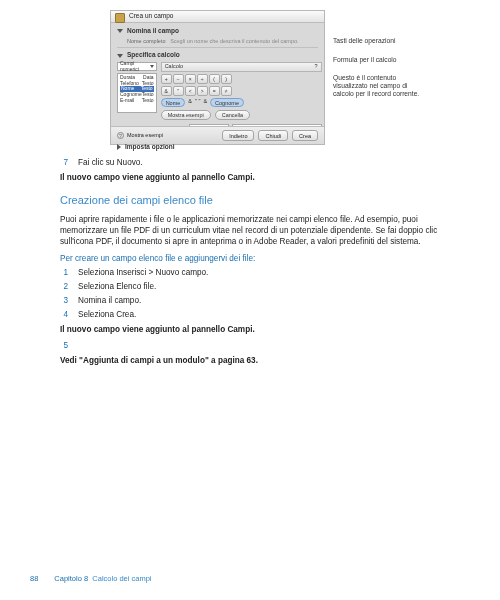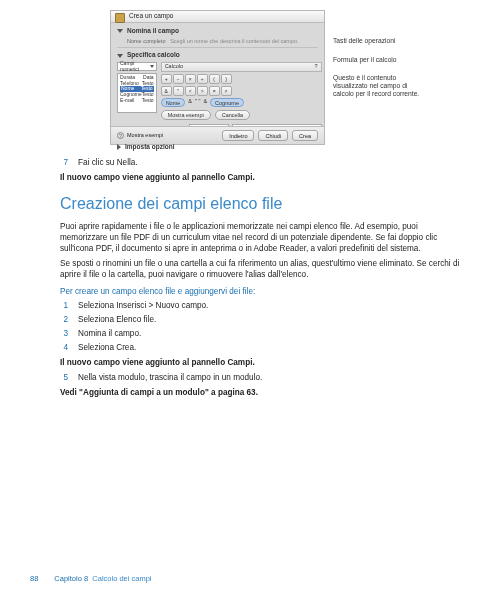--- a/index.html
+++ b/index.html
@@ -141,21 +141,21 @@
   .callouts .c2 { }
   .callouts .c3 { line-height: 1.2; }
   .content { }
   .num-item { display: flex; gap: 10px; margin: 1px 0 3px; }
   .num { color: #1a6fb0; width: 8px; text-align: right; flex-shrink: 0; }
   .indent { margin-left: 18px; font-weight: bold; }
   .para { margin: 4px 0; text-align: left; }
   .tip-label { color: #1a6fb0; }
   .h2 {
     color: #3a89c9;
-    font-size: 16px;
+    font-size: 11px;
     font-weight: normal;
     margin: 10px 0 6px;
   }
   .bold-blue { color: #1a6fb0; font-weight: normal; margin-top: 6px; margin-bottom: 3px; }
   .footer-line {
     position: absolute;
     left: 30px; bottom: 16px;
     font-size: 7.5px;
     color: #1a6fb0;
     display: flex; align-items: baseline; gap: 16px;
@@ -271,29 +271,28 @@
     <div class="callouts">
       <div class="c1">Tasti delle operazioni</div>
       <div class="c2">Formula per il calcolo</div>
       <div class="c3">Questo è il contenuto visualizzato nel campo di calcolo per il record corrente.</div>
     </div>
   </div>
 
   <div class="content">
     <div class="num-item">
       <span class="num">7</span>
-      <span>Fai clic su Nella.</span>
+      <span>Fai clic su Nuovo.</span>
     </div>
     <div class="para indent">Il nuovo campo viene aggiunto al pannello Campi.</div>
 
 
     <div class="h2">Creazione dei campi elenco file</div>
 
     <div class="para">Puoi aprire rapidamente i file o le applicazioni memorizzate nei campi elenco file. Ad esempio, puoi memorizzare un file PDF di un curriculum vitae nel record di un potenziale dipendente. Se fai doppio clic sull'icona PDF, il documento si apre in anteprima o in Adobe Reader, a valori predefiniti del sistema.</div>
-    <div class="para">Se sposti o rinomini un file o una cartella a cui fa riferimento un alias, quest'ultimo viene eliminato. Se cerchi di aprire il file o la cartella, puoi navigare o rimuovere l'alias dall'elenco.</div>
 
     <div class="bold-blue">Per creare un campo elenco file e aggiungervi dei file:</div>
 
     <div class="num-item">
         <span class="num">1</span>
         <span>Seleziona Inserisci &gt; Nuovo campo.</span>
       </div>
     <div class="num-item">
         <span class="num">2</span>
         <span>Seleziona Elenco file.</span>
@@ -302,21 +301,20 @@
         <span class="num">3</span>
         <span>Nomina il campo.</span>
       </div>
     <div class="num-item">
         <span class="num">4</span>
         <span>Seleziona Crea.</span>
       </div>
     <div class="para indent">Il nuovo campo viene aggiunto al pannello Campi.</div>
     <div class="num-item">
         <span class="num">5</span>
-        <span>Nella vista modulo, trascina il campo in un modulo.</span>
       </div>
     <div class="para indent">Vedi "Aggiunta di campi a un modulo" a pagina 63.</div>
   </div>
 
 </div>
 
 <div class="footer-line">
   <span class="pg">88</span>
   <span><span class="chap">Capitolo 8</span>&nbsp;&nbsp;<span class="chapttl">Calcolo dei campi</span></span>
 </div>

